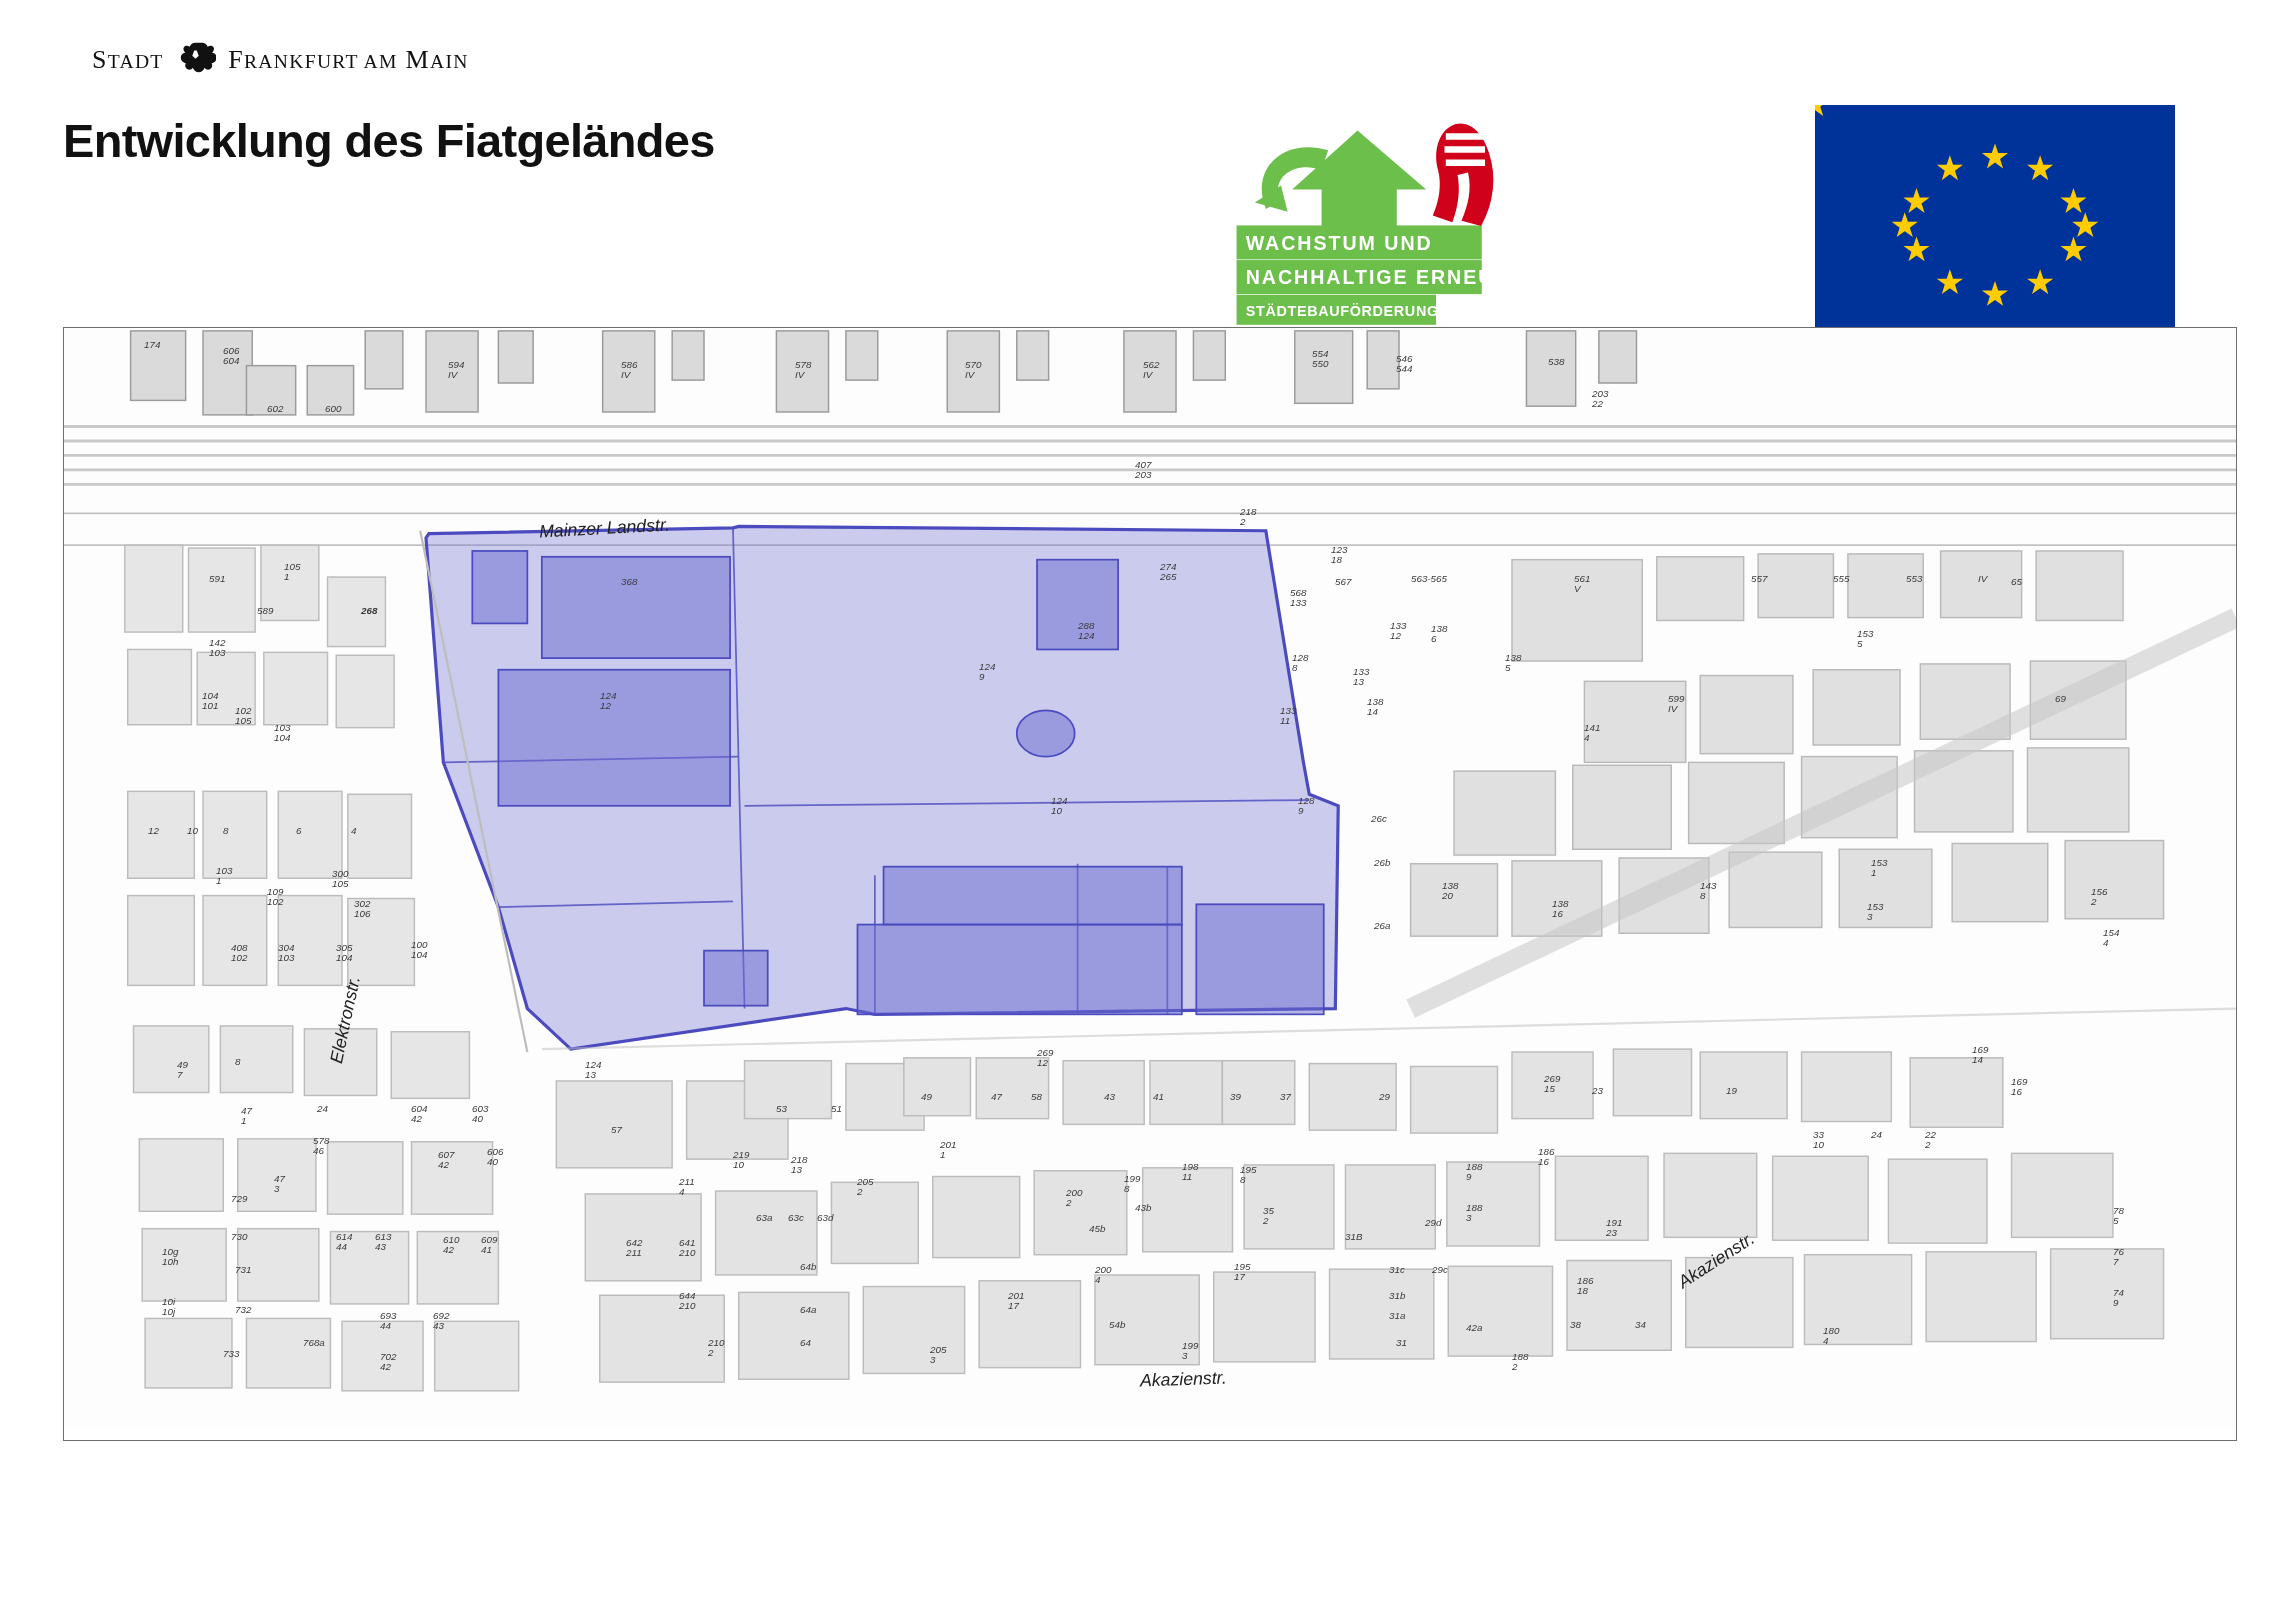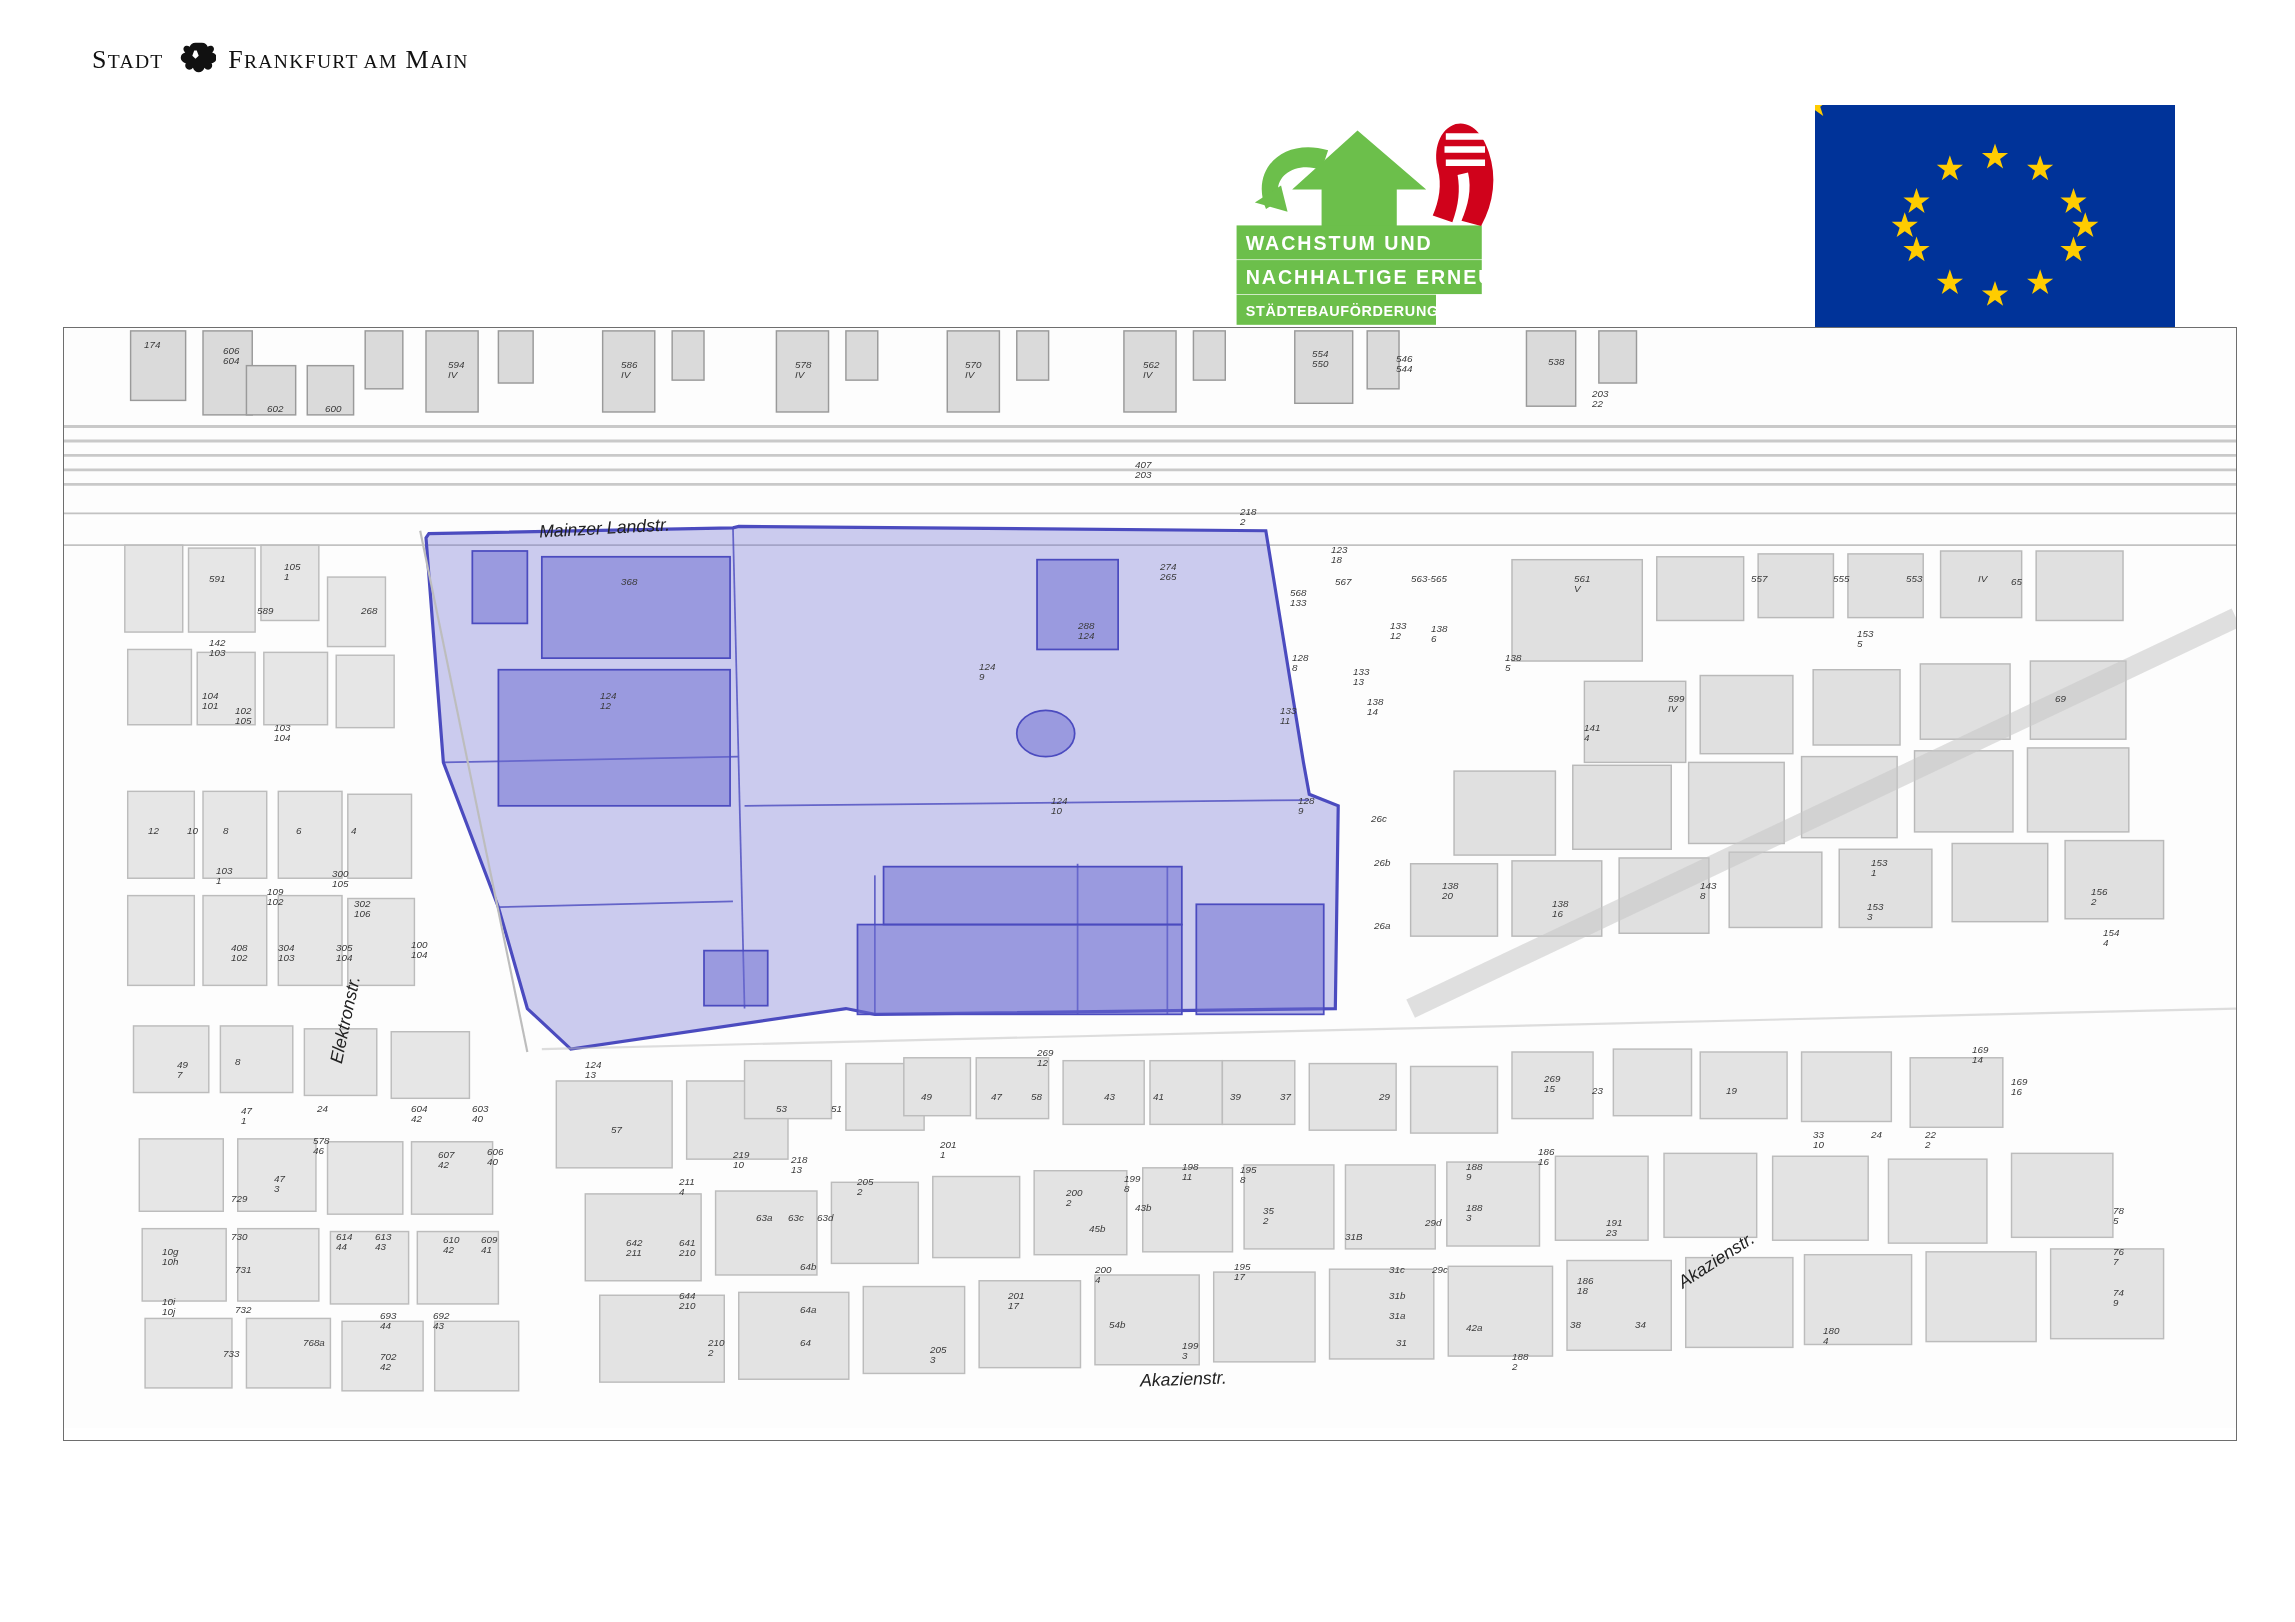--- a/index.html
+++ b/index.html
@@ -37,20 +37,21 @@
 <div id="city-mark">
   <span class="wordmark">S<span class="small">TADT</span></span>
   <svg class="eagle" viewBox="0 0 64 64">
     <path d="M32 6c-5 0-8 3-9 6-3-2-7-2-9 1-2 3 0 6 2 8-4 1-7 4-7 8 0 5 4 8 8 9-2 3-1 7 2 9 3 2 7 1 9-2 1 4 5 7 9 7s8-3 9-7c2 3 6 4 9 2s4-6 2-9c4-1 8-4 8-9 0-4-3-7-7-8 2-2 4-5 2-8-2-3-6-3-9-1-1-3-4-6-9-6z" fill="#111"></path>
     <path d="M30 18h4l3 8-5 5-5-5z" fill="#fff"></path>
   </svg>
   <span class="wordmark">F<span class="small">RANKFURT AM</span> M<span class="small">AIN</span></span>
 </div>
 
 <div id="title-block">
+  <p class="main">Entwicklung des Fiatgeländes</p>
 </div>
 
 <svg id="hessen-logo" viewBox="0 0 760 390">
   <g>
     <path d="M150 60 C80 40 30 90 55 150 l22 -14 C62 105 95 75 140 90 z" fill="#6cbf4b"></path>
     <path d="M38 140 l40 -26 10 40 z" fill="#6cbf4b"></path>
     <path d="M195 30 L300 120 L255 120 L255 200 L140 200 L140 120 L95 120 Z" fill="#6cbf4b"></path>
   </g>
   <rect x="10" y="175" width="375" height="52" fill="#6cbf4b"></rect>
   <rect x="10" y="228" width="375" height="52" fill="#6cbf4b"></rect>
@@ -353,21 +354,21 @@
       <div class="pnum i" style="left: 1807px; top: 530px; white-space: pre;">153
 1</div>
       <div class="pnum i" style="left: 536px; top: 363px; white-space: pre;">124
 12</div>
       <div class="pnum i" style="left: 145px; top: 310px; white-space: pre;">142
 103</div>
       <div class="pnum i" style="left: 145px; top: 246px; white-space: pre;">591</div>
       <div class="pnum i" style="left: 220px; top: 234px; white-space: pre;">105
 1</div>
       <div class="pnum i" style="left: 181px; top: 278px; white-space: pre; margin-left: 12px;">589</div>
-      <div class="pnum i" style="left: 297px; top: 278px; white-space: pre;">268</div>
+      <div class="pnum i" style="left: 297px; top: 278px; white-space: pre; font-weight: bold;">268</div>
       <div class="pnum i" style="left: 138px; top: 363px; white-space: pre;">104
 101</div>
       <div class="pnum i" style="left: 171px; top: 378px; white-space: pre;">102
 105</div>
       <div class="pnum i" style="left: 210px; top: 395px; white-space: pre;">103
 104</div>
       <div class="pnum i" style="left: 84px; top: 498px; white-space: pre;">12</div>
       <div class="pnum i" style="left: 123px; top: 498px; white-space: pre;">10</div>
       <div class="pnum i" style="left: 159px; top: 498px; white-space: pre;">8</div>
       <div class="pnum i" style="left: 232px; top: 498px; white-space: pre;">6</div>

